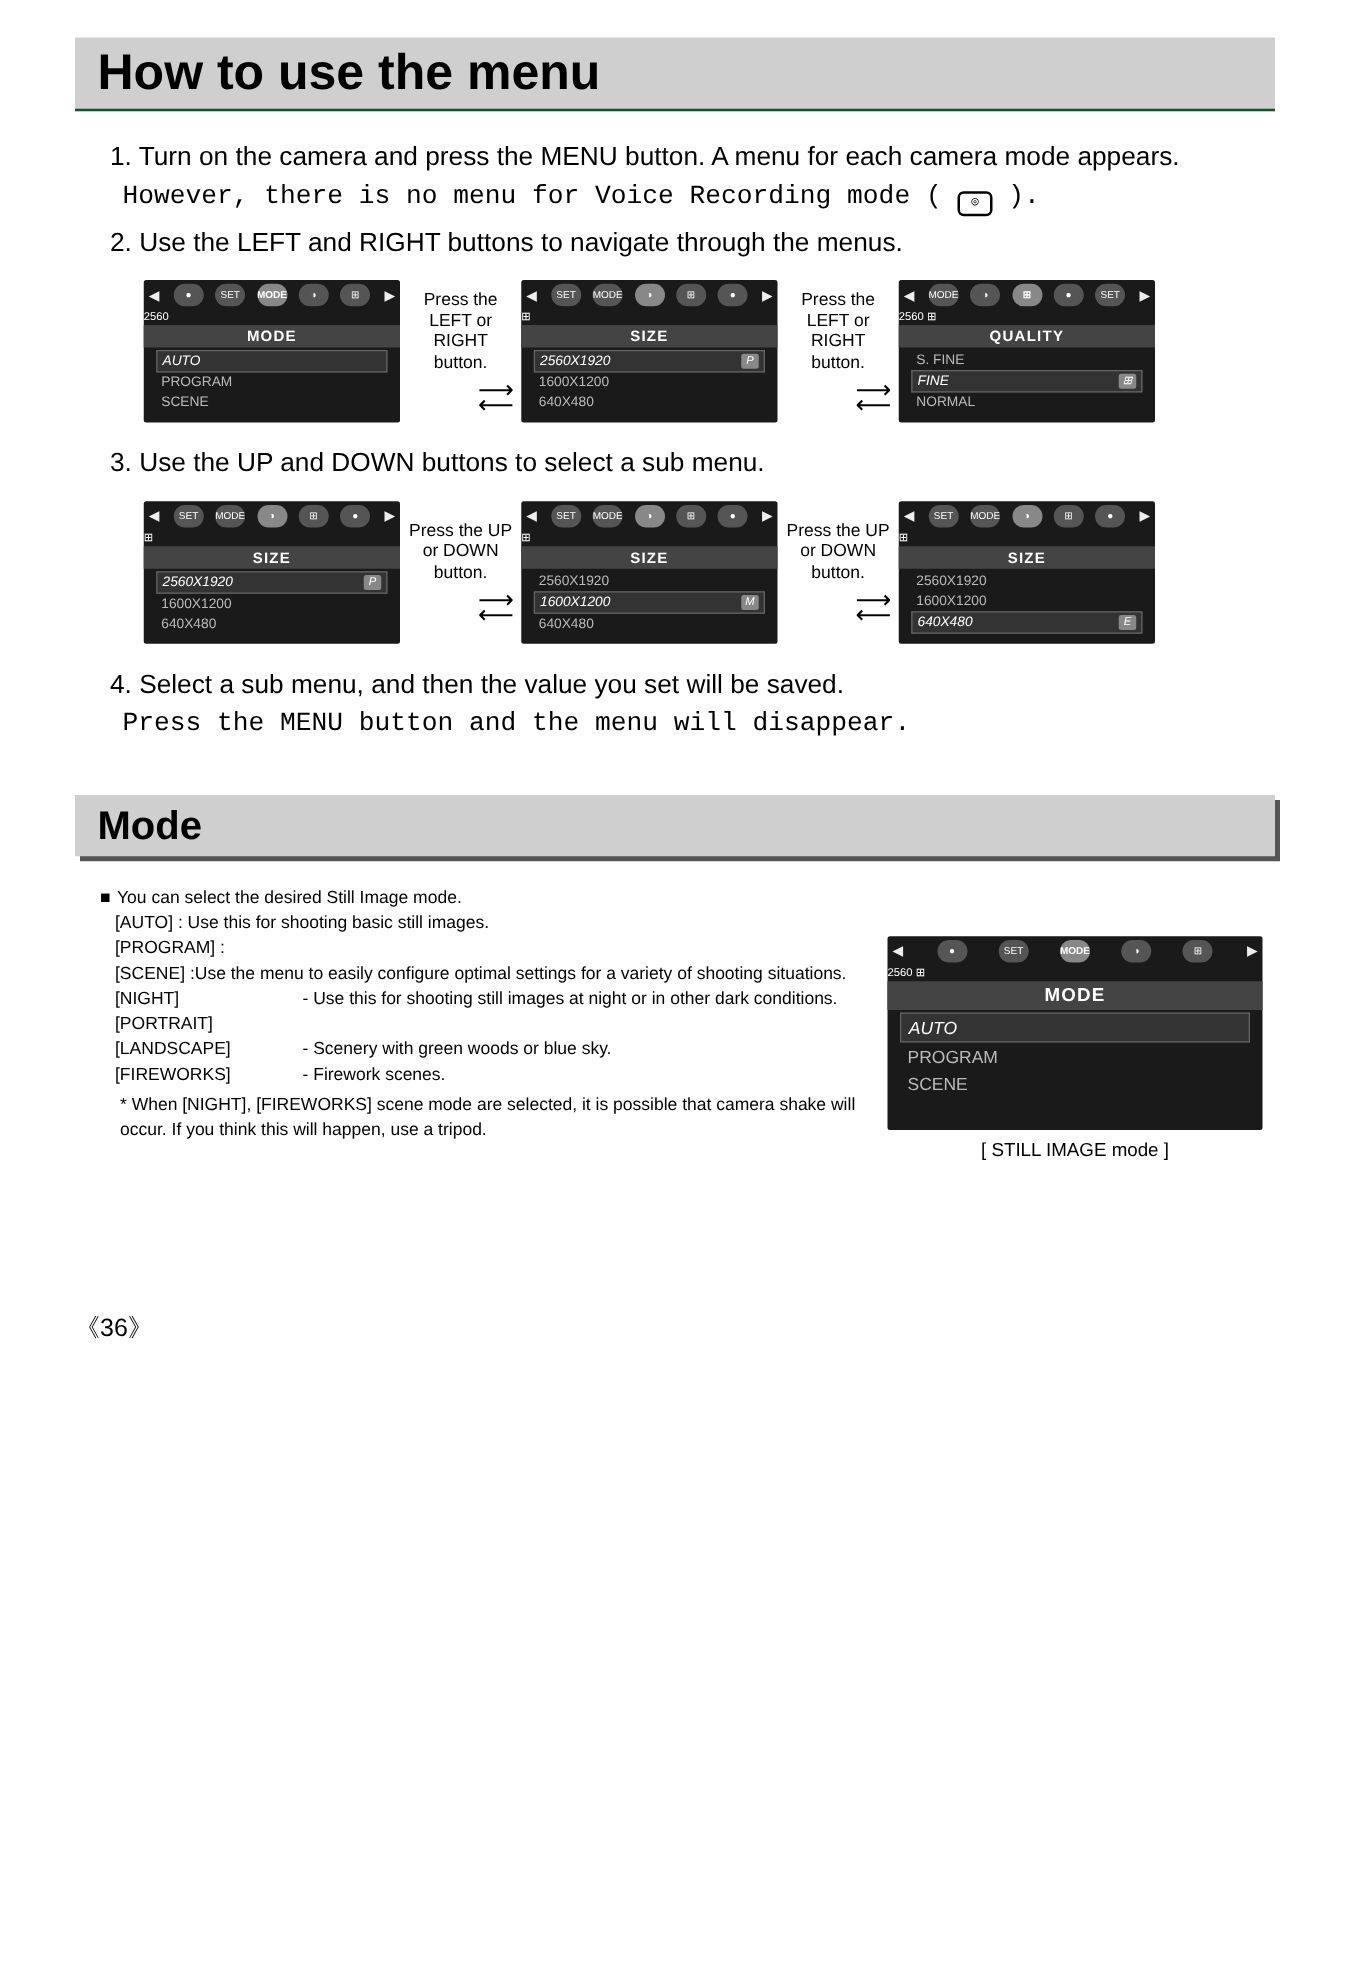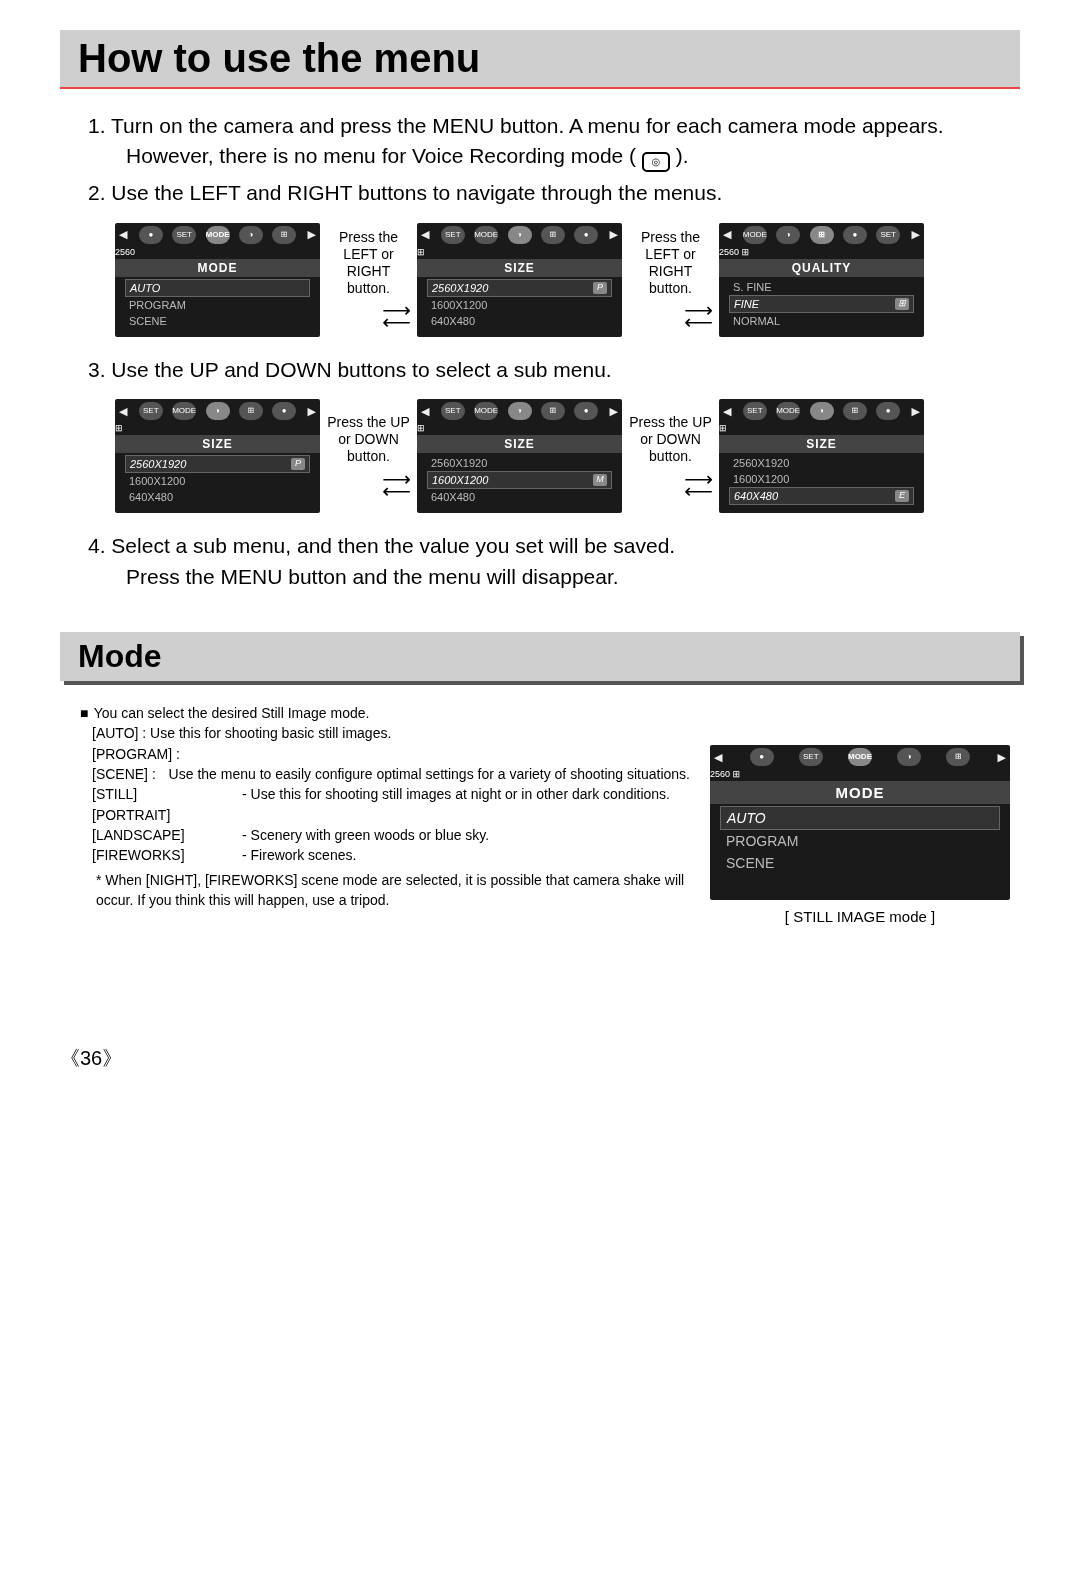--- a/index.html
+++ b/index.html
@@ -9,38 +9,39 @@
     background: #fff;
     width: 1080px;
   }
   .page {
     padding: 30px 60px 40px 60px;
     box-sizing: border-box;
   }
   .title-bar {
     background: #cfcfcf;
     padding: 6px 18px;
-    border-bottom: 2px solid #ef4444;
+    border-bottom: 2px solid #14532d;
     margin-bottom: 22px;
   }
   .title-bar h1 {
     font-size: 40px;
     font-weight: bold;
     margin: 0;
   }
   .body-text {
     margin-left: 28px;
     font-size: 21px;
     line-height: 1.45;
   }
   .num-item {
     margin: 6px 0;
   }
   .sub-line {
-    margin-left: 38px;
+    margin-left: 10px;
+    font-family: Liberation Mono, monospace;
   }
   .voice-icon {
     display: inline-block;
     border: 2px solid #000;
     border-radius: 5px;
     width: 24px;
     height: 16px;
     vertical-align: -2px;
     position: relative;
     font-size: 10px;
@@ -440,26 +441,26 @@
 
   <div class="mode-body">
     <div class="mode-text">
       <div><span class="bullet">■</span> <span>You can select the desired Still Image mode.</span></div>
       <div class="mode-def">
         <span>[AUTO]</span><span> : </span><span>Use this for shooting basic still images.</span>
       </div>
       <div class="mode-def" style="display:flex;">
         <div style="white-space:nowrap;"><span>[PROGRAM]</span><span> : </span></div>
       </div>
-      <div class="mode-def" style="display:flex;justify-content:space-between;">
+      <div class="mode-def" style="display:flex;">
         <div style="white-space:nowrap;"><span>[SCENE]</span><span> : </span></div>
         <div>Use the menu to easily configure optimal settings for a variety of shooting situations.</div>
       </div>
       <div class="mode-def mode-def-row">
-        <div class="mlabel">[STILL]</div>
+        <div class="mlabel">[NIGHT]</div>
         <div>- Use this for shooting still images at night or in other dark conditions.</div>
       </div>
       <div class="mode-def mode-def-row">
         <div class="mlabel">[PORTRAIT]</div>
       </div>
       <div class="mode-def mode-def-row">
         <div class="mlabel">[LANDSCAPE]</div>
         <div>- Scenery with green woods or blue sky.</div>
       </div>
       <div class="mode-def mode-def-row">

